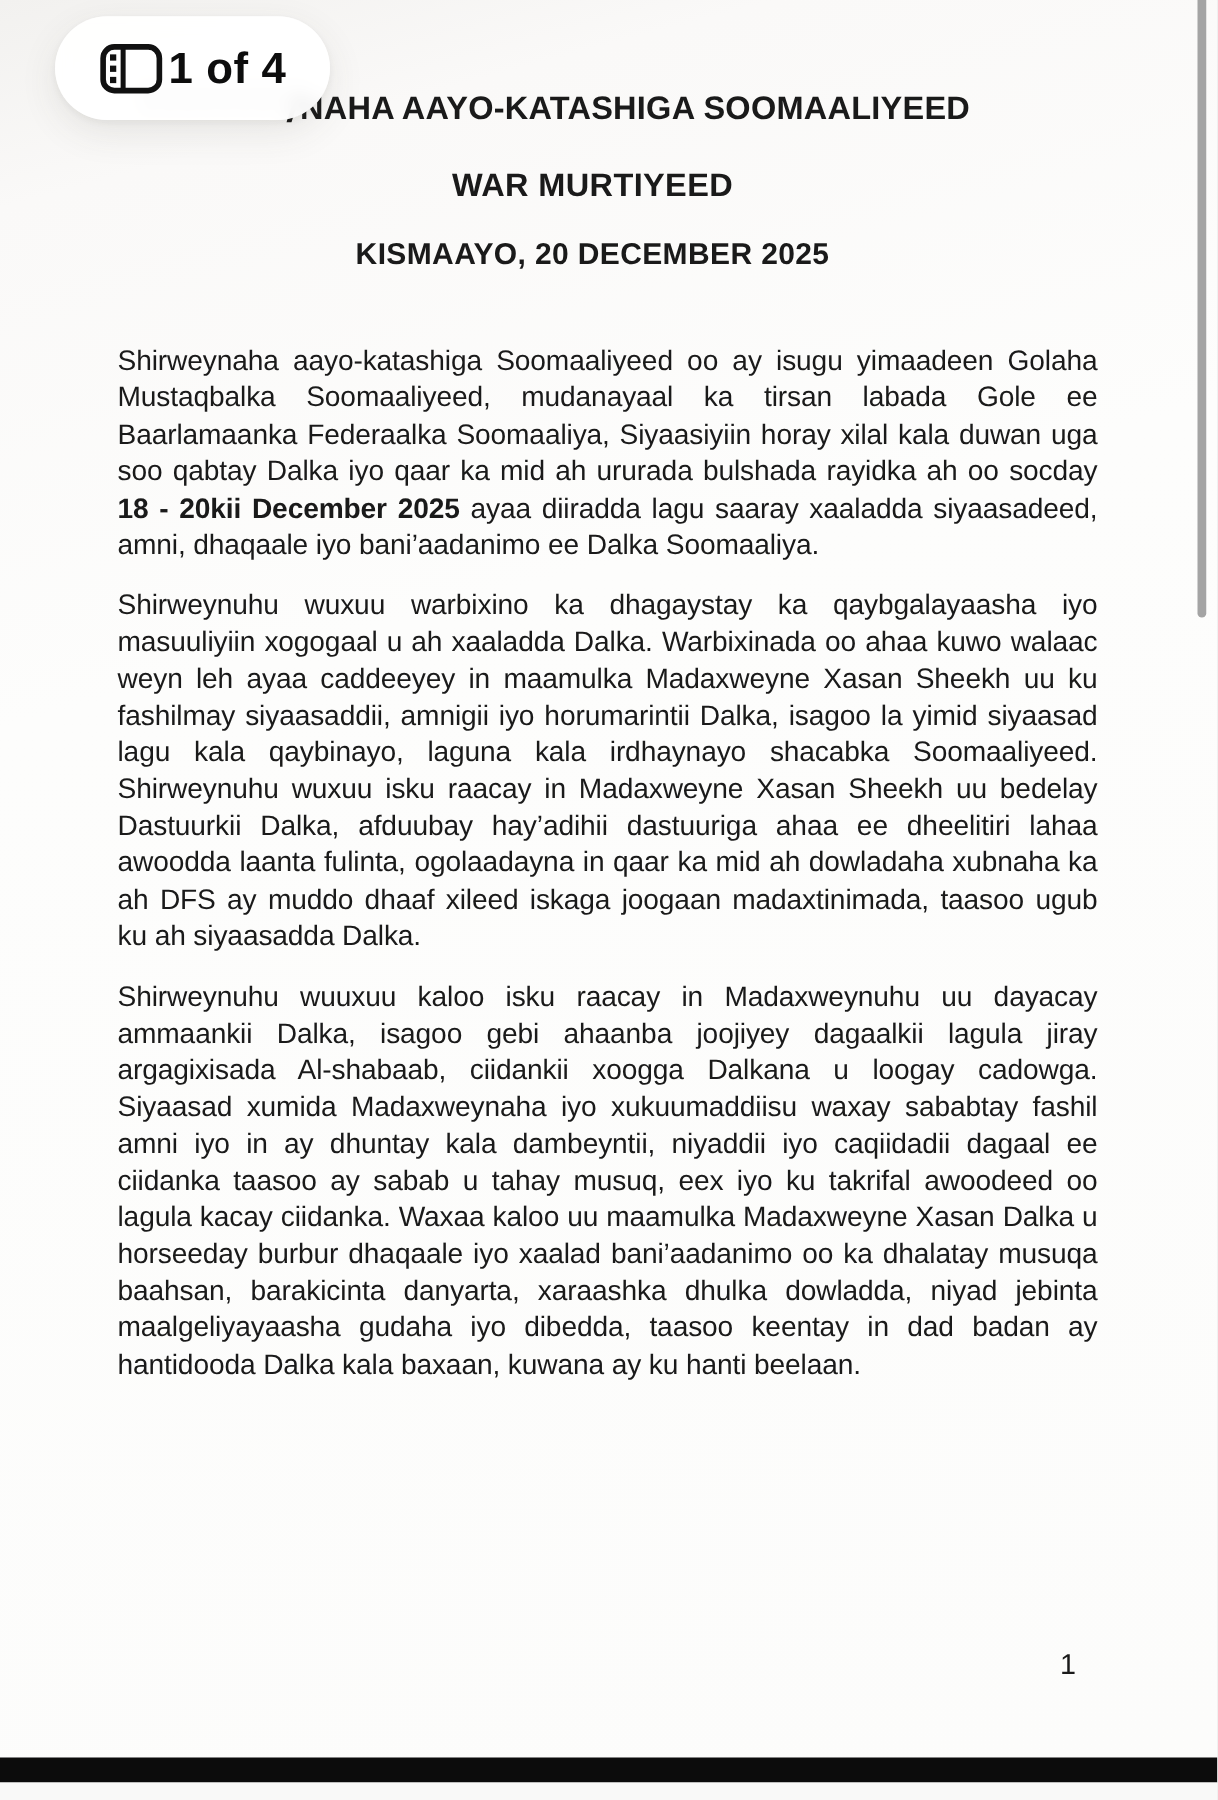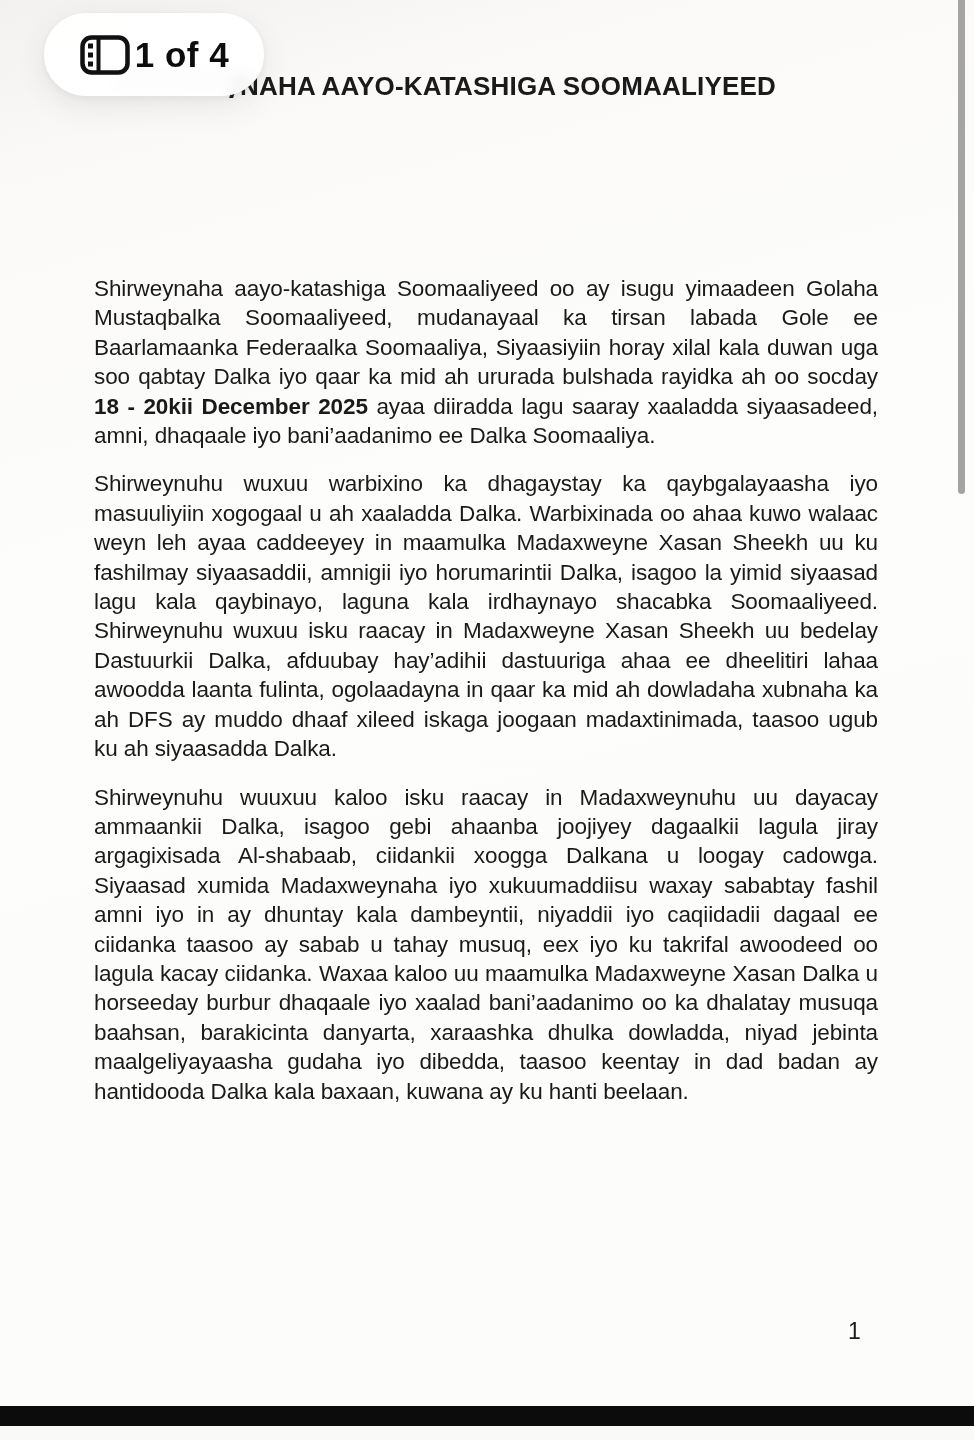--- a/index.html
+++ b/index.html
@@ -97,20 +97,22 @@
 
 <div class="screen">
 
   <div class="paper">
 
     <div class="blur-remnant"></div>
     <div class="partial-glyph"></div>
 
     <div class="content">
       <h1 class="doc-title">NAHA AAYO-KATASHIGA SOOMAALIYEED</h1>
+      <h2 class="doc-subtitle">WAR MURTIYEED</h2>
+      <h3 class="doc-dateline">KISMAAYO, 20 DECEMBER 2025</h3>
       <div class="doc-body" id="doc-body">
           <p class="para"><span>Shirweynaha aayo-katashiga Soomaaliyeed oo ay isugu yimaadeen Golaha Mustaqbalka Soomaaliyeed, mudanayaal ka tirsan labada Gole ee Baarlamaanka Federaalka Soomaaliya, Siyaasiyiin horay xilal kala duwan uga soo qabtay Dalka iyo qaar ka mid ah ururada bulshada rayidka ah oo socday </span><b>18 - 20kii December 2025</b><span> ayaa diiradda lagu saaray xaaladda siyaasadeed, amni, dhaqaale iyo bani’aadanimo ee Dalka Soomaaliya.</span></p>
           <p class="para"><span>Shirweynuhu wuxuu warbixino ka dhagaystay ka qaybgalayaasha iyo masuuliyiin xogogaal u ah xaaladda Dalka. Warbixinada oo ahaa kuwo walaac weyn leh ayaa caddeeyey in maamulka Madaxweyne Xasan Sheekh uu ku fashilmay siyaasaddii, amnigii iyo horumarintii Dalka, isagoo la yimid siyaasad lagu kala qaybinayo, laguna kala irdhaynayo shacabka Soomaaliyeed. Shirweynuhu wuxuu isku raacay in Madaxweyne Xasan Sheekh uu bedelay Dastuurkii Dalka, afduubay hay’adihii dastuuriga ahaa ee dheelitiri lahaa awoodda laanta fulinta, ogolaadayna in qaar ka mid ah dowladaha xubnaha ka ah DFS ay muddo dhaaf xileed iskaga joogaan madaxtinimada, taasoo ugub ku ah siyaasadda Dalka.</span></p>
           <p class="para"><span>Shirweynuhu wuuxuu kaloo isku raacay in Madaxweynuhu uu dayacay ammaankii Dalka, isagoo gebi ahaanba joojiyey dagaalkii lagula jiray argagixisada Al-shabaab, ciidankii xoogga Dalkana u loogay cadowga. Siyaasad xumida Madaxweynaha iyo xukuumaddiisu waxay sababtay fashil amni iyo in ay dhuntay kala dambeyntii, niyaddii iyo caqiidadii dagaal ee ciidanka taasoo ay sabab u tahay musuq, eex iyo ku takrifal awoodeed oo lagula kacay ciidanka. Waxaa kaloo uu maamulka Madaxweyne Xasan Dalka u horseeday burbur dhaqaale iyo xaalad bani’aadanimo oo ka dhalatay musuqa baahsan, barakicinta danyarta, xaraashka dhulka dowladda, niyad jebinta maalgeliyayaasha gudaha iyo dibedda, taasoo keentay in dad badan ay hantidooda Dalka kala baxaan, kuwana ay ku hanti beelaan.</span></p>
         </div>
     </div>
 
     <div class="page-number">1</div>
   </div>
 

